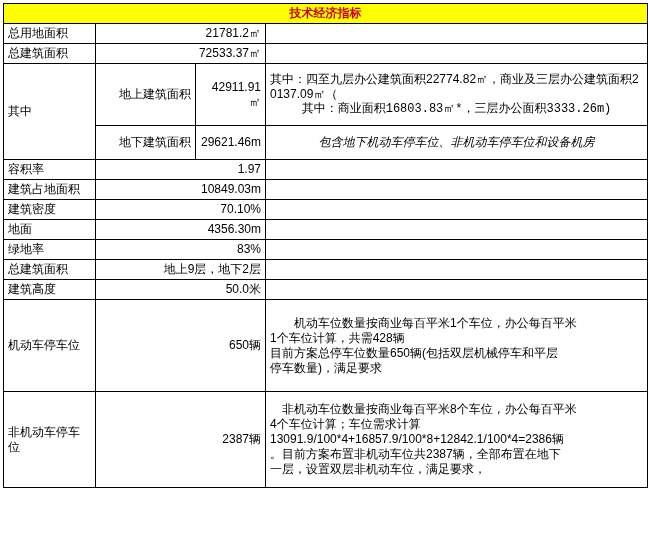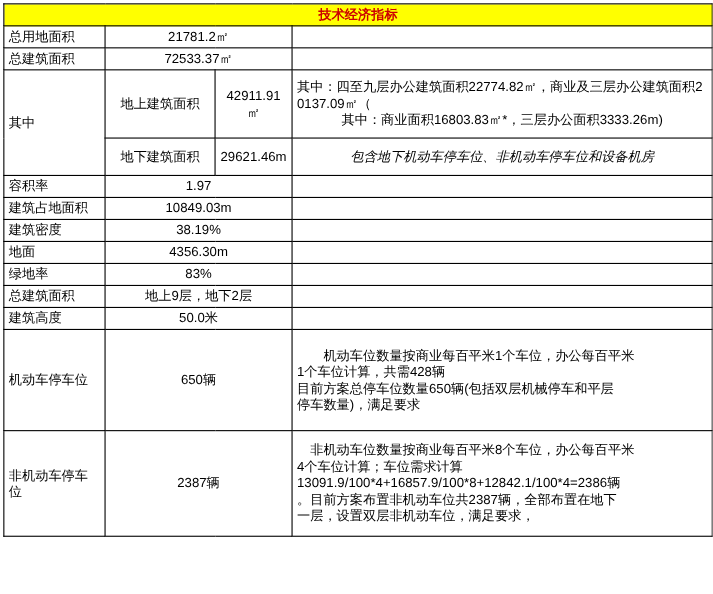--- a/index.html
+++ b/index.html
@@ -39,21 +39,21 @@
     font-weight: bold;
     color: #cc0000;
     padding: 3px 0;
     font-size: 13px;
   }
   td.label {
     text-align: left;
     padding-left: 4px;
   }
   td.value {
-    text-align: center;
+    text-align: right;
     padding-left: 6px;
   }
   td.note {
     text-align: left;
     padding-left: 8px;
     line-height: 1.45;
   }
   td.note-center {
     text-align: center;
     line-height: 1.45;
@@ -103,21 +103,21 @@
         <td class="value" colspan="2">72533.37㎡</td>
         <td></td>
       </tr>
 
       <tr class="h-big1">
         <td class="label" rowspan="2">其中</td>
         <td class="value">地上建筑面积</td>
         <td class="value">42911.91㎡</td>
         <td class="note">
           <div>其中：四至九层办公建筑面积22774.82㎡，商业及三层办公建筑面积20137.09㎡（</div>
-          <div style="text-align:center;">其中：商业面积16803.83㎡*，三层办公面积3333.26m)</div>
+          <div style="text-align:center;font-family:Liberation Mono, monospace;">其中：商业面积16803.83㎡*，三层办公面积3333.26m)</div>
         </td>
       </tr>
 
       <tr class="h-big2">
         <td class="value">地下建筑面积</td>
         <td class="value">29621.46m</td>
         <td class="note-center">包含地下机动车停车位、非机动车停车位和设备机房</td>
       </tr>
 
       <tr class="h-row">
@@ -127,21 +127,21 @@
       </tr>
 
       <tr class="h-row">
         <td class="label">建筑占地面积</td>
         <td class="value" colspan="2">10849.03m</td>
         <td></td>
       </tr>
 
       <tr class="h-row">
         <td class="label">建筑密度</td>
-        <td class="value" colspan="2">38.19%</td>
+        <td class="value" colspan="2">70.10%</td>
         <td></td>
       </tr>
 
       <tr class="h-row">
         <td class="label">地面</td>
         <td class="value" colspan="2">4356.30m</td>
         <td></td>
       </tr>
 
       <tr class="h-row">

